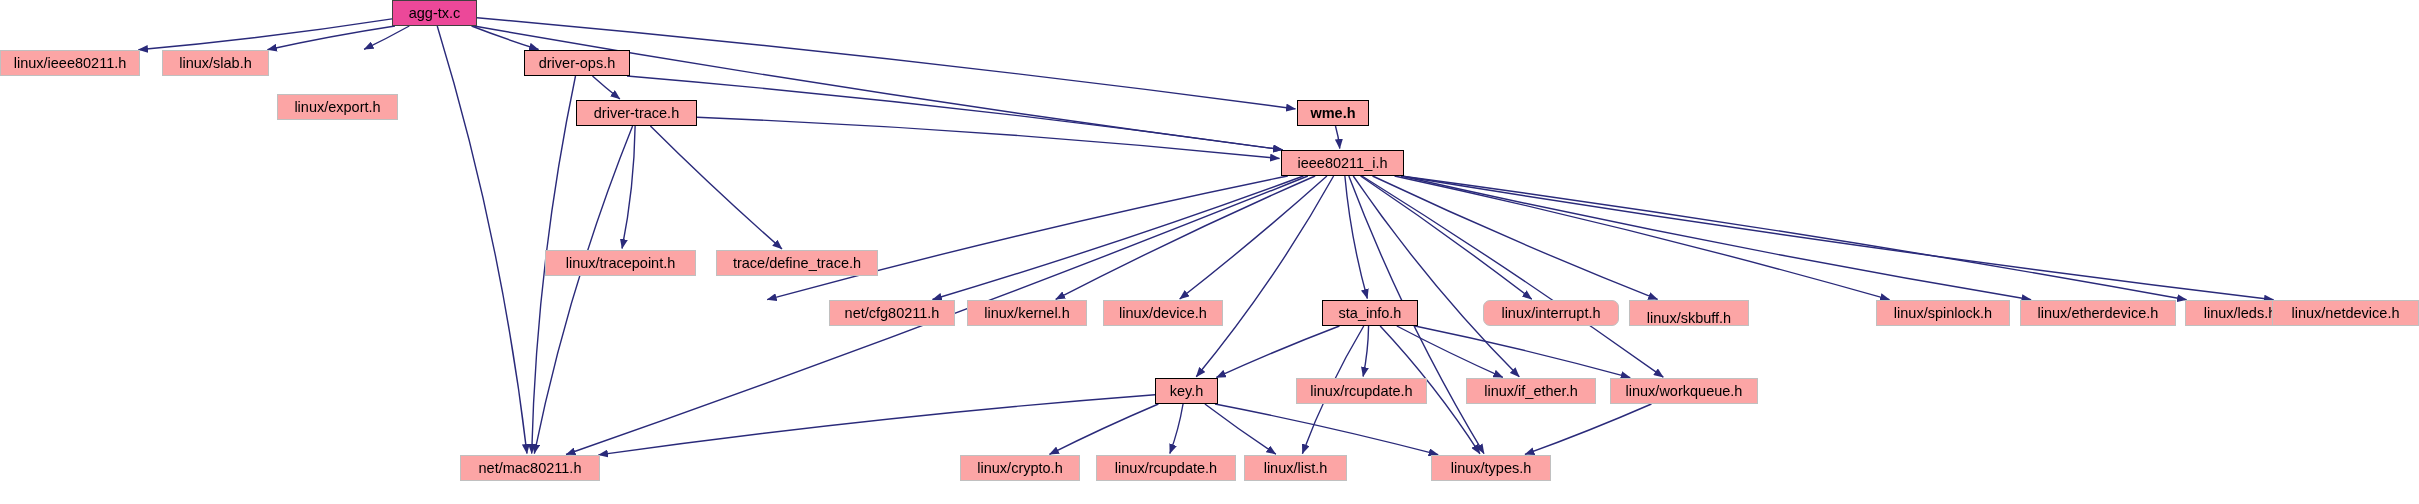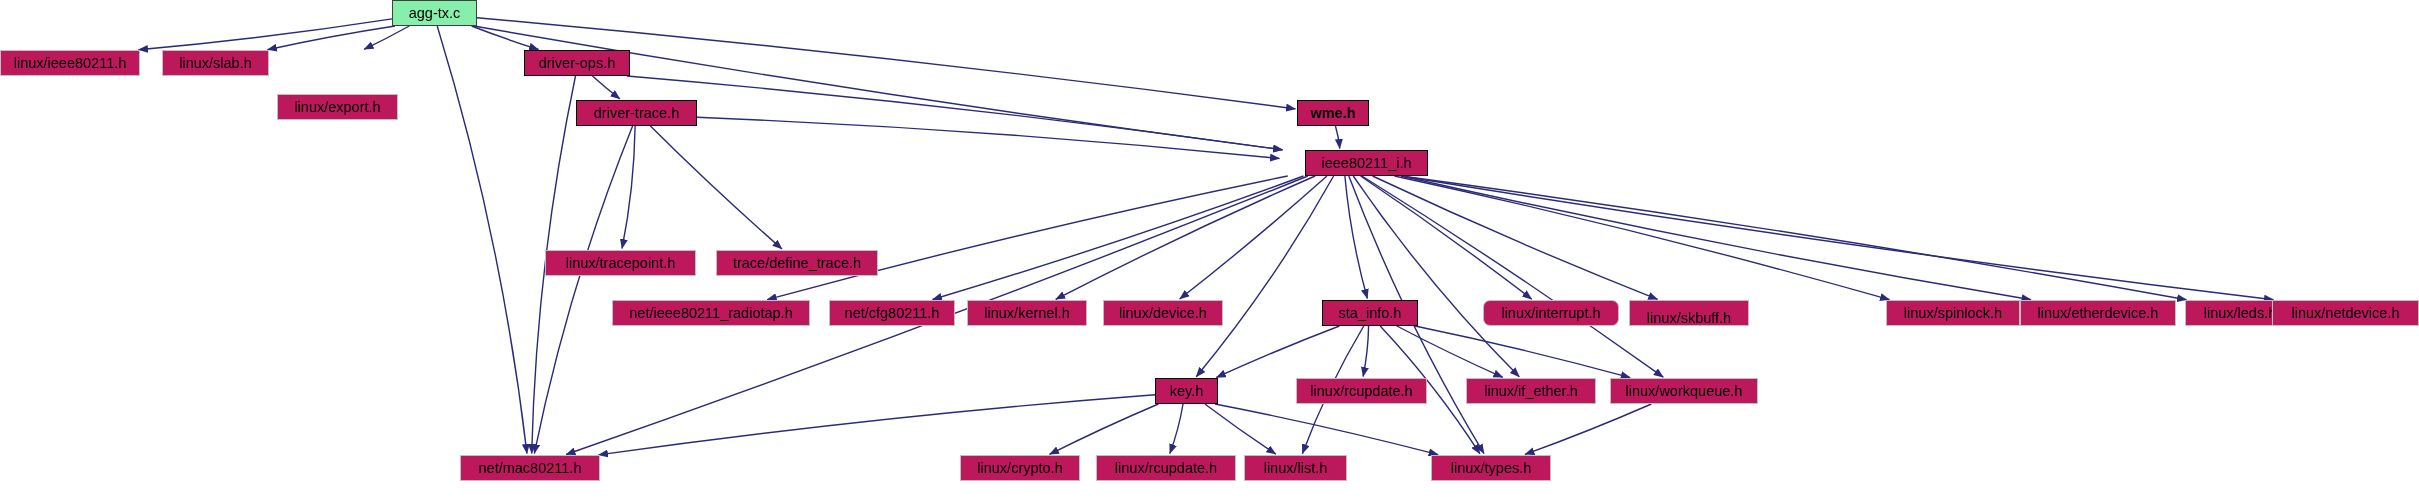--- a/index.html
+++ b/index.html
@@ -25,34 +25,34 @@
     pointer-events: none;
   }
   .node {
     position: absolute;
     box-sizing: border-box;
     display: flex;
     align-items: center;
     justify-content: center;
     height: 26px;
     border: 1px solid #c0c0c0;
-    background: #be185d;
+    background: #fca5a5;
     color: #000000;
     font-size: 14.5px;
     line-height: 1;
     white-space: nowrap;
     padding: 0 9px;
     z-index: 2;
   }
   .node.header {
     border: 1px solid #000000;
   }
   .node.root {
     border: 1px solid #404040;
-    background: #86efac;
+    background: #ec4899;
   }
   .node-label {
     pointer-events: none;
   }
 </style>
 </head>
 <body>
 
 <div id="graph">
   <svg id="edge-layer" viewBox="0 0 2419 504" preserveAspectRatio="none">
@@ -121,51 +121,48 @@
     </div>
     <div class="node header" style="left: 524px; top: 50px; width: 106px;">
       <span class="node-label">driver-ops.h</span>
     </div>
     <div class="node header" style="left: 1297px; top: 100px; width: 72px; font-weight: bold;">
       <span class="node-label">wme.h</span>
     </div>
     <div class="node header" style="left: 576px; top: 100px; width: 121px;">
       <span class="node-label">driver-trace.h</span>
     </div>
-    <div class="node header" style="left: 1281px; top: 150px; width: 123px; margin-left: 24px;">
+    <div class="node header" style="left: 1281px; top: 150px; width: 123px;">
       <span class="node-label">ieee80211_i.h</span>
     </div>
     <div class="node system" style="left: 545px; top: 250px; width: 151px;">
       <span class="node-label">linux/tracepoint.h</span>
     </div>
     <div class="node system" style="left: 716px; top: 250px; width: 162px;">
       <span class="node-label">trace/define_trace.h</span>
-    </div>
-    <div class="node system" style="left: 612px; top: 300px; width: 198px;">
-      <span class="node-label">net/ieee80211_radiotap.h</span>
     </div>
     <div class="node system" style="left: 829px; top: 300px; width: 126px;">
       <span class="node-label">net/cfg80211.h</span>
     </div>
     <div class="node system" style="left: 967px; top: 300px; width: 120px;">
       <span class="node-label">linux/kernel.h</span>
     </div>
     <div class="node system" style="left: 1103px; top: 300px; width: 120px;">
       <span class="node-label">linux/device.h</span>
     </div>
     <div class="node header" style="left: 1322px; top: 300px; width: 96px;">
       <span class="node-label">sta_info.h</span>
     </div>
     <div class="node system" style="left: 1483px; top: 300px; width: 136px; border-radius: 7px;">
       <span class="node-label">linux/interrupt.h</span>
     </div>
     <div class="node system" style="left: 1629px; top: 300px; width: 120px; align-items: flex-end;">
       <span class="node-label">linux/skbuff.h</span>
     </div>
-    <div class="node system" style="left: 1876px; top: 300px; width: 134px; margin-left: 10px;">
+    <div class="node system" style="left: 1876px; top: 300px; width: 134px;">
       <span class="node-label">linux/spinlock.h</span>
     </div>
     <div class="node system" style="left: 2020px; top: 300px; width: 156px;">
       <span class="node-label">linux/etherdevice.h</span>
     </div>
     <div class="node system" style="left: 2185px; top: 300px; width: 110px;">
       <span class="node-label">linux/leds.h</span>
     </div>
     <div class="node system" style="left: 2272px; top: 300px; width: 147px;">
       <span class="node-label">linux/netdevice.h</span>

